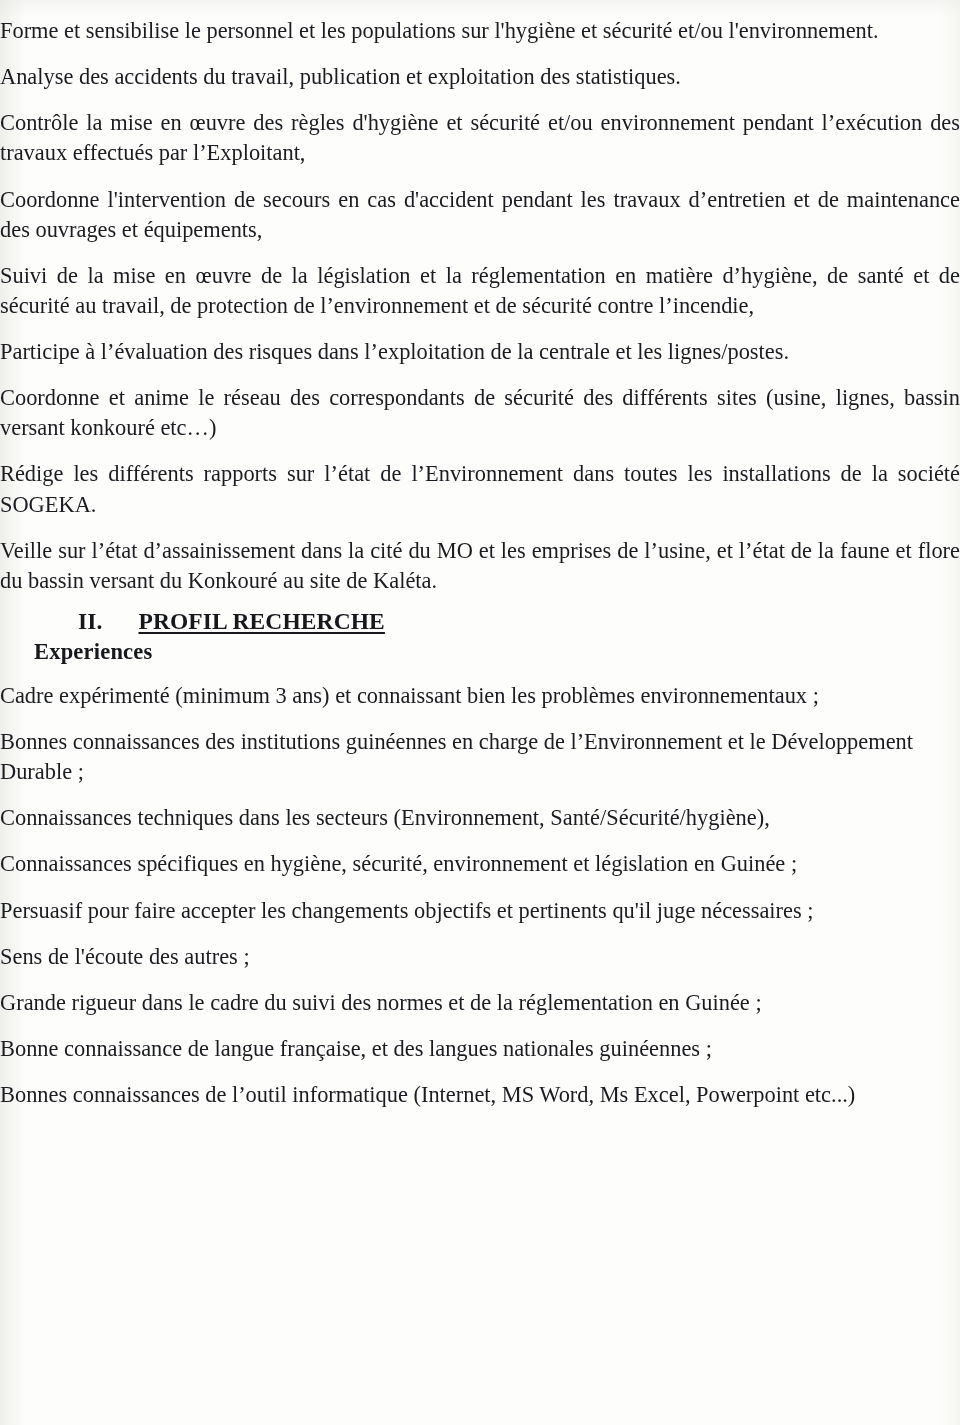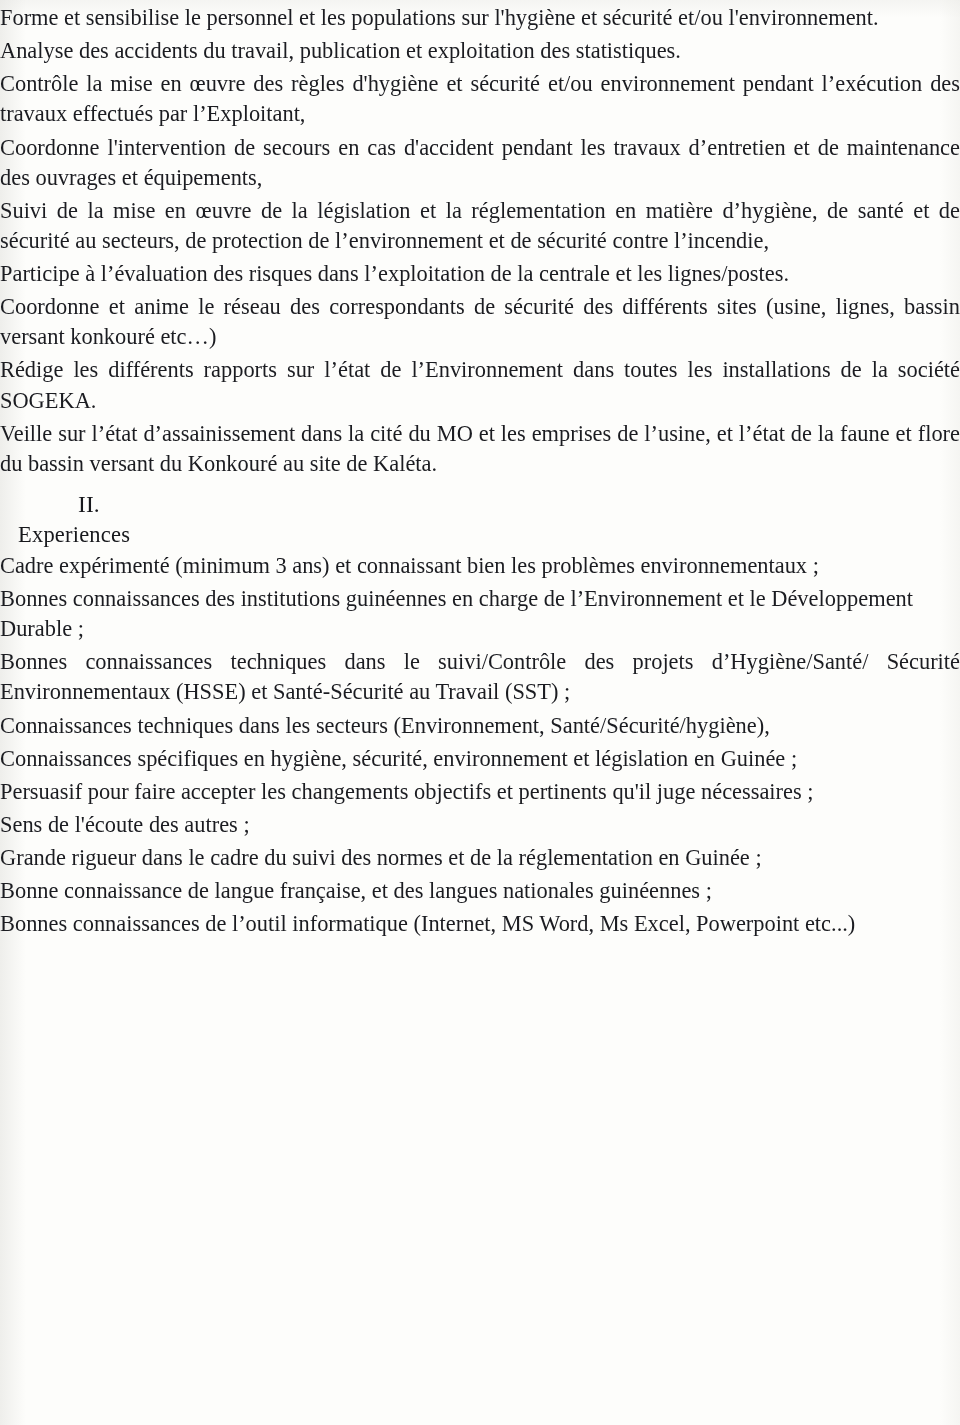--- a/index.html
+++ b/index.html
@@ -44,21 +44,21 @@
     padding: 0;
   }
 
   ul.blist > li {
     position: relative;
     font-size: 22.4px;
     line-height: 1.345;
     text-align: justify;
     text-justify: inter-word;
     color: #1b1c21;
-    margin: 3px 0 2px 0;
+    margin: 16px 0 2px 0;
   }
   ul.blist > li.nojust {
     text-align: left;
   }
 
   ul.blist > li::before {
     content: "\2022";
     position: absolute;
     font-size: 17px;
     line-height: inherit;
@@ -82,73 +82,73 @@
   }
   .group-sub > li::before {
     left: -27px;
     top: 0.5px;
   }
 
   
   .section-heading {
     display: flex;
     align-items: flex-start;
-    font-weight: normal;
+    font-weight: bold;
     font-size: 23.5px;
     margin: 12px 0 4px 0;
     padding-left: 78px;
     letter-spacing: 0.1px;
   }
   .section-heading .numeral {
     margin-right: 36px;
     white-space: nowrap;
   }
   .section-heading .heading-text {
     text-decoration: underline;
     text-underline-offset: 3px;
     text-decoration-thickness: 2px;
     white-space: nowrap;
   }
 
   .sub-label {
-    font-weight: normal;
+    font-weight: bold;
     font-size: 22.5px;
     margin: 2px 0 3px 0;
-    padding-left: 18px;
+    padding-left: 34px;
     letter-spacing: 0.2px;
   }
 </style>
 </head>
 <body>
 
 <div class="page">
   <div class="content">
 
     <ul class="blist group-main">
       <li>Forme et sensibilise le personnel et les populations sur l'hygiène et sécurité et/ou l'environnement.</li>
       <li>Analyse des accidents du travail, publication et exploitation des statistiques.</li>
       <li>Contrôle la mise en œuvre des règles d'hygiène et sécurité et/ou environnement pendant l’exécution des travaux effectués par l’Exploitant,</li>
       <li>Coordonne l'intervention de secours en cas d'accident pendant les travaux d’entretien et de maintenance des ouvrages et équipements,</li>
-      <li>Suivi de la mise en œuvre de la législation et la réglementation en matière d’hygiène, de santé et de sécurité au secteurs, de protection de l’environnement et de sécurité contre l’incendie,</li>
+      <li>Suivi de la mise en œuvre de la législation et la réglementation en matière d’hygiène, de santé et de sécurité au travail, de protection de l’environnement et de sécurité contre l’incendie,</li>
       <li>Participe à l’évaluation des risques dans l’exploitation de la centrale et les lignes/postes.</li>
       <li>Coordonne et anime le réseau des correspondants de sécurité des différents sites (usine, lignes, bassin versant konkouré etc…)</li>
       <li>Rédige les différents rapports sur l’état de l’Environnement dans toutes les installations de la société SOGEKA.</li>
       <li>Veille sur l’état d’assainissement dans la cité du MO et les emprises de l’usine, et l’état de la faune et flore du bassin versant du Konkouré au site de Kaléta.</li>
     </ul>
 
     <div class="section-heading">
       <span class="numeral">II.</span>
+      <span class="heading-text">PROFIL RECHERCHE</span>
     </div>
 
     <div class="sub-label">Experiences</div>
 
     <ul class="blist group-sub">
       <li>Cadre expérimenté (minimum 3 ans) et connaissant bien les problèmes environnementaux ;</li>
       <li class="nojust">Bonnes connaissances des institutions guinéennes en charge de l’Environnement et le Développement Durable ;</li>
-      <li>Bonnes connaissances techniques dans le suivi/Contrôle des projets d’Hygiène/Santé/ Sécurité Environnementaux (HSSE) et Santé-Sécurité au Travail (SST) ;</li>
       <li class="nojust">Connaissances techniques dans les secteurs (Environnement, Santé/Sécurité/hygiène),</li>
       <li>Connaissances spécifiques en hygiène, sécurité, environnement et législation en Guinée ;</li>
       <li>Persuasif pour faire accepter les changements objectifs et pertinents qu'il juge nécessaires ;</li>
       <li class="nojust">Sens de l'écoute des autres ;</li>
       <li>Grande rigueur dans le cadre du suivi des normes et de la réglementation en Guinée ;</li>
       <li class="nojust">Bonne connaissance de langue française, et des langues nationales guinéennes ;</li>
       <li>Bonnes connaissances de l’outil informatique (Internet, MS Word, Ms Excel, Powerpoint etc...)</li>
     </ul>
 
   </div>

